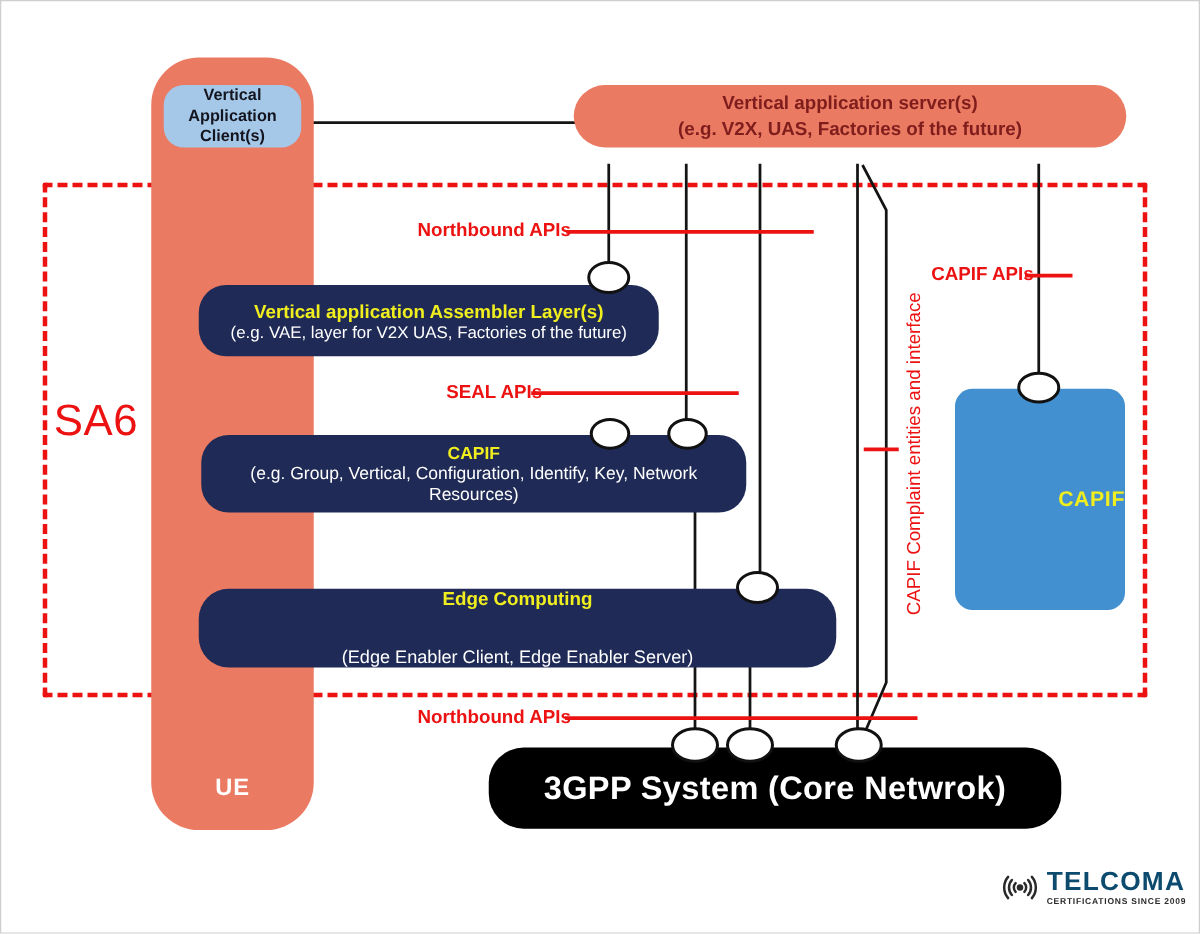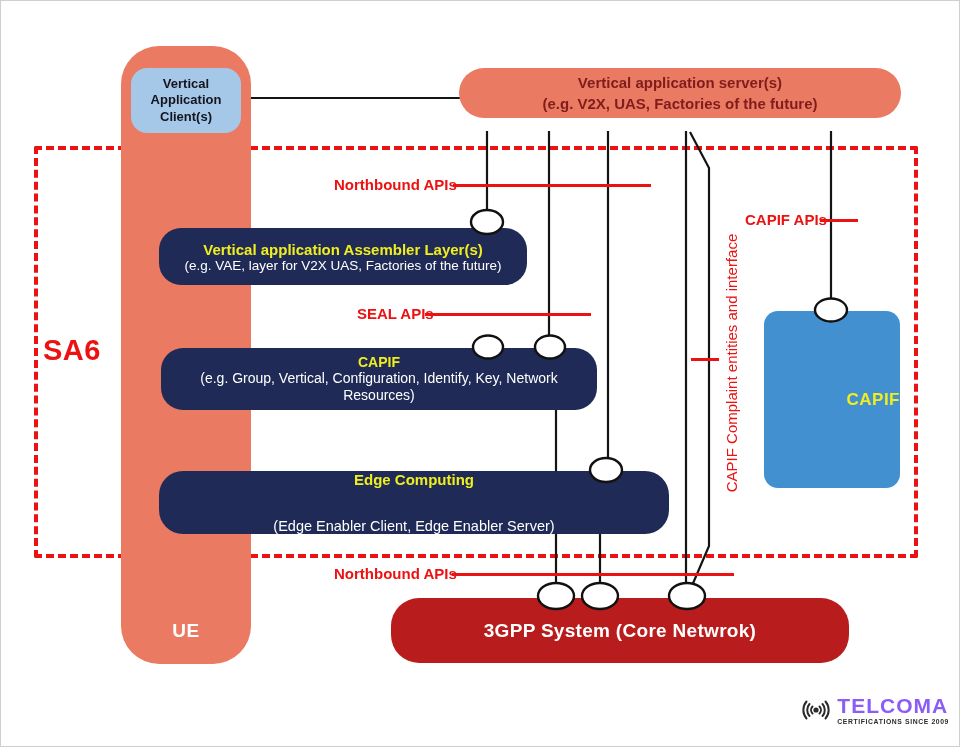--- a/index.html
+++ b/index.html
@@ -9,32 +9,32 @@
     font-family:"Liberation Sans", sans-serif;
   }
   .abs{position:absolute;} .layer1{z-index:1;} .layer2{z-index:2;} .layer3{z-index:3;} .layer4{z-index:4;}
 
   
   #sa6-region{
     left:33px;top:145px;width:876px;height:404px;
     border:4px dashed #EC1212;border-radius:2px;
   }
   #sa6-label{
-    left:42px;top:333px;color:#EC1212;font-size:29px;font-weight:700;letter-spacing:0.5px;
+    left:42px;top:316px;color:#EC1212;font-size:35px;font-weight:400;letter-spacing:0.5px;
   }
 
   
   .box{display:flex;flex-direction:column;justify-content:center;align-items:center;text-align:center;box-sizing:border-box;}
   #ue-bar{
     left:120px;top:45px;width:130px;height:618px;border-radius:38px;
     background:#EB7A62;justify-content:flex-end;padding-bottom:22px;
     color:#ffffff;font-size:19px;font-weight:700;letter-spacing:0.5px;
   }
   #client-box{
-    left:130px;top:67px;width:110px;height:65px;border-radius:16px;
+    left:130px;top:67px;width:110px;height:50px;border-radius:16px;
     background:#A5C8E9;color:#14141e;font-size:13px;font-weight:700;line-height:1.28;
     padding:2px 6px;
   }
   #server-box{
     left:458px;top:67px;width:442px;height:50px;border-radius:30px;
     background:#EB7A62;color:#7f1d1d;font-size:15px;font-weight:600;line-height:1.4;
   }
   .navy{background:#1F2B56;color:#ffffff;}
   .navy .title{color:#F0EE1E;font-weight:700;}
   #assembler-box{left:158px;top:227px;width:368px;height:57px;border-radius:22px;}
@@ -45,21 +45,21 @@
   #seal-box .subtitle{font-size:14px;font-weight:500;line-height:1.25;}
   #edge-box{left:158px;top:470px;width:510px;height:63px;border-radius:24px;justify-content:space-between;}
   #edge-box .title{font-size:15px;}
   #edge-box .subtitle{font-size:14.5px;font-weight:500;white-space:nowrap;}
   #capif-box{
     left:763px;top:310px;width:136px;height:177px;border-radius:14px;
     background:#4290D0;color:#F0EE1E;font-size:17px;font-weight:700;letter-spacing:0.5px;align-items:flex-end;
   }
   #core-box{
     left:390px;top:597px;width:458px;height:65px;border-radius:28px;
-    background:#b91c1c;color:#ffffff;font-size:19px;font-weight:700;letter-spacing:0.3px;
+    background:#000000;color:#ffffff;font-size:26px;font-weight:700;letter-spacing:0.3px;
   }
 
   
   .red-label{color:#EC1212;font-size:15px;font-weight:600;white-space:nowrap;}
   .red-line{background:#EC1212;height:3px;}
   #nb-top-label{left:333px;top:175px;}
   #nb-top-line{left:452px;top:183px;width:198px;}
   #seal-api-label{left:356px;top:304px;}
   #seal-api-line{left:424px;top:312px;width:166px;}
   #capif-api-label{left:744px;top:210px;}
@@ -69,21 +69,21 @@
   #capif-tick{left:690px;top:357px;width:28px;}
   #capif-vertical-label{
     left:583px;top:351px;width:300px;height:22px;text-align:center;
     transform:rotate(-90deg);transform-origin:center center;
     font-weight:500;
   }
 
   
   #logo{right:10px;top:694px;display:flex;align-items:center;gap:3px;}
   #logo .wordmark{display:flex;flex-direction:column;align-items:flex-start;}
-  #logo .name{font-size:21px;font-weight:800;color:#8b5cf6;letter-spacing:1px;line-height:1;}
+  #logo .name{font-size:21px;font-weight:800;color:#0c4a6e;letter-spacing:1px;line-height:1;}
   #logo .tagline{font-size:6.8px;font-weight:700;color:#2b2b2b;letter-spacing:0.62px;margin-top:2px;}
 
   svg.full{left:0;top:0;width:958px;height:745px;pointer-events:none;}
 </style>
 </head>
 <body>
 
 <div id="stage">
 
   <div id="sa6-region" class="abs layer1"></div>

